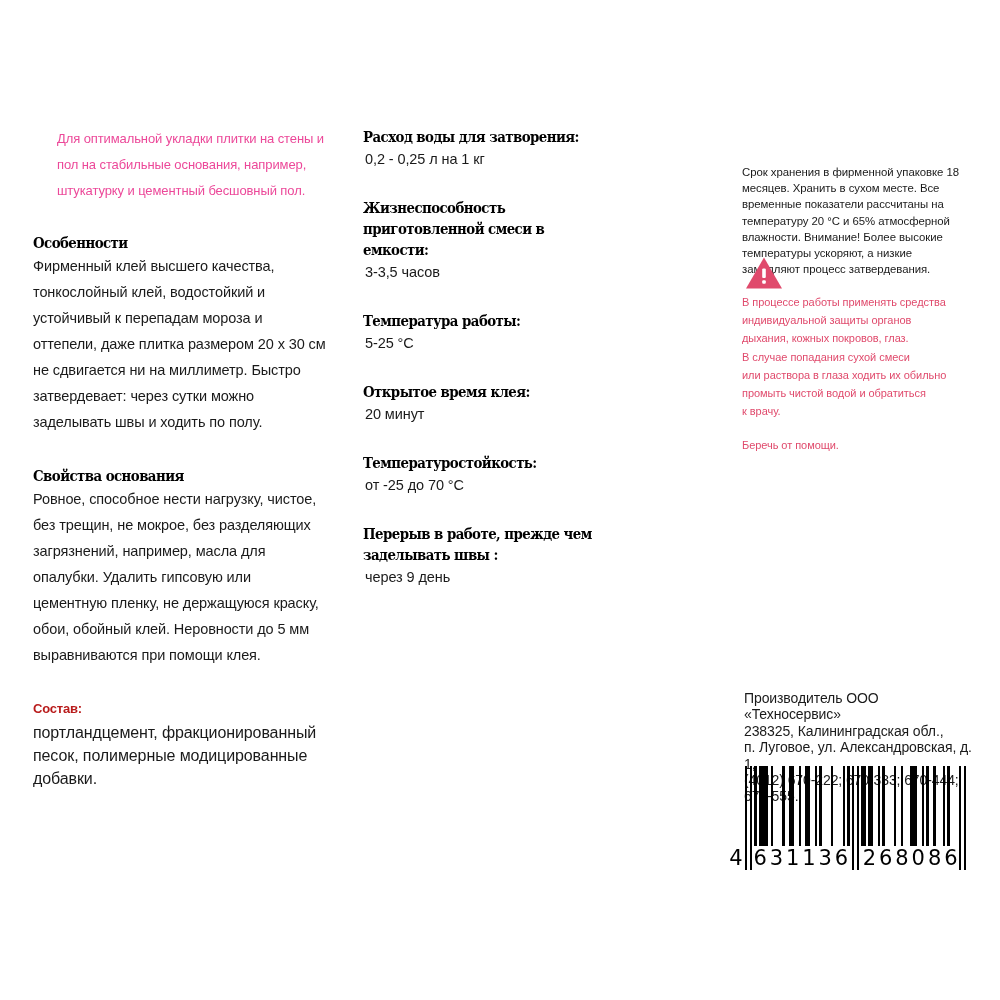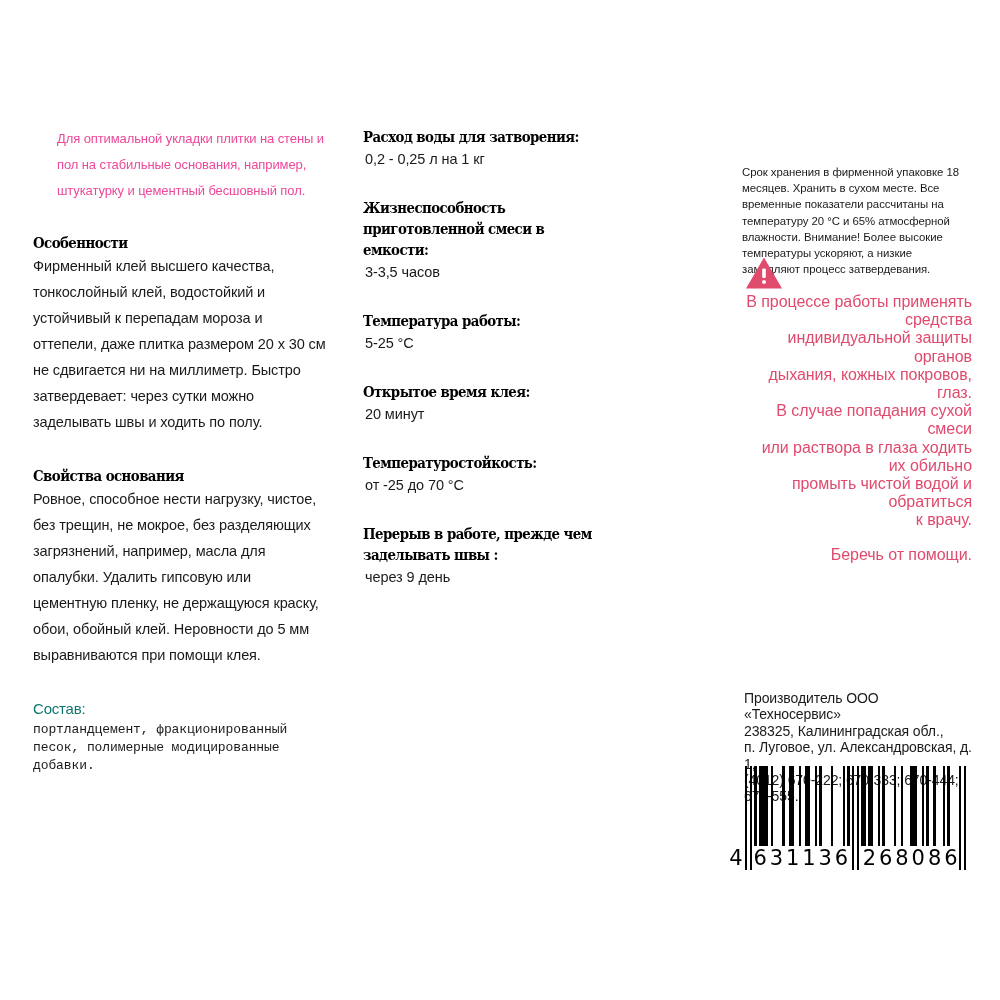--- a/index.html
+++ b/index.html
@@ -54,38 +54,37 @@
     font-weight: bold;
     font-size: 14.5px;
     line-height: 21px;
     letter-spacing: -0.6px;
     color: #000000;
     transform: scaleX(0.92);
     transform-origin: left center;
   }
 
   .h-sans {
-    font-weight: normal;
-    font-size: 15px;
+    font-weight: bold;
+    font-size: 13px;
     line-height: 21px;
     letter-spacing: -0.2px;
-    color: #0f766e;
+    color: #b91c1c;
   }
 
   .body-left {
     font-size: 14.5px;
     line-height: 26px;
     letter-spacing: -0.1px;
   }
 
   .body-small {
-    font-size: 13px;
-    line-height: 18px;
-    letter-spacing: -0.1px;
-    font-family: Liberation Mono, monospace;
+    font-size: 16px;
+    line-height: 23px;
+    letter-spacing: -0.1px;
   }
 
   .gap-lead   { height: 28px; }
   .gap-sect   { height: 30px; }
 
   
   .spec { margin-bottom: 26px; }
   .spec:last-child { margin-bottom: 0; }
   .spec-val {
     font-size: 14.5px;
@@ -110,24 +109,23 @@
   }
   .warn-tri {
     display: block;
   }
 
   .warn-text {
     position: absolute;
     left: 742px;
     top: 293px;
     width: 230px;
-    font-size: 16px;
+    font-size: 11px;
     line-height: 18.2px;
     letter-spacing: -0.05px;
-    text-align: right;
   }
   .warn-text p { margin: 0; }
   .warn-keep { margin-top: 16px !important; }
 
   .gost {
     position: absolute;
     left: 744px;
     top: 650px;
     width: 230px;
   }

